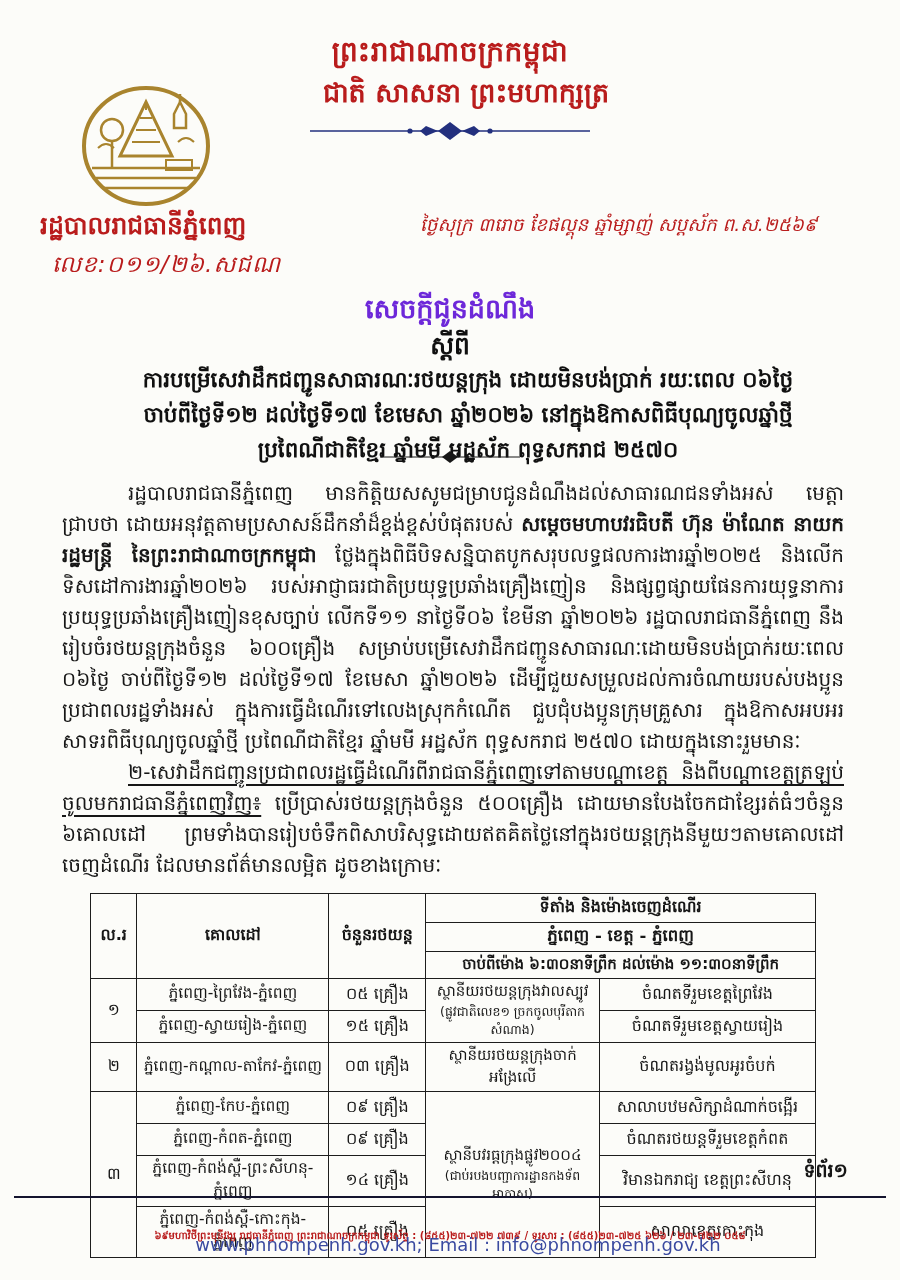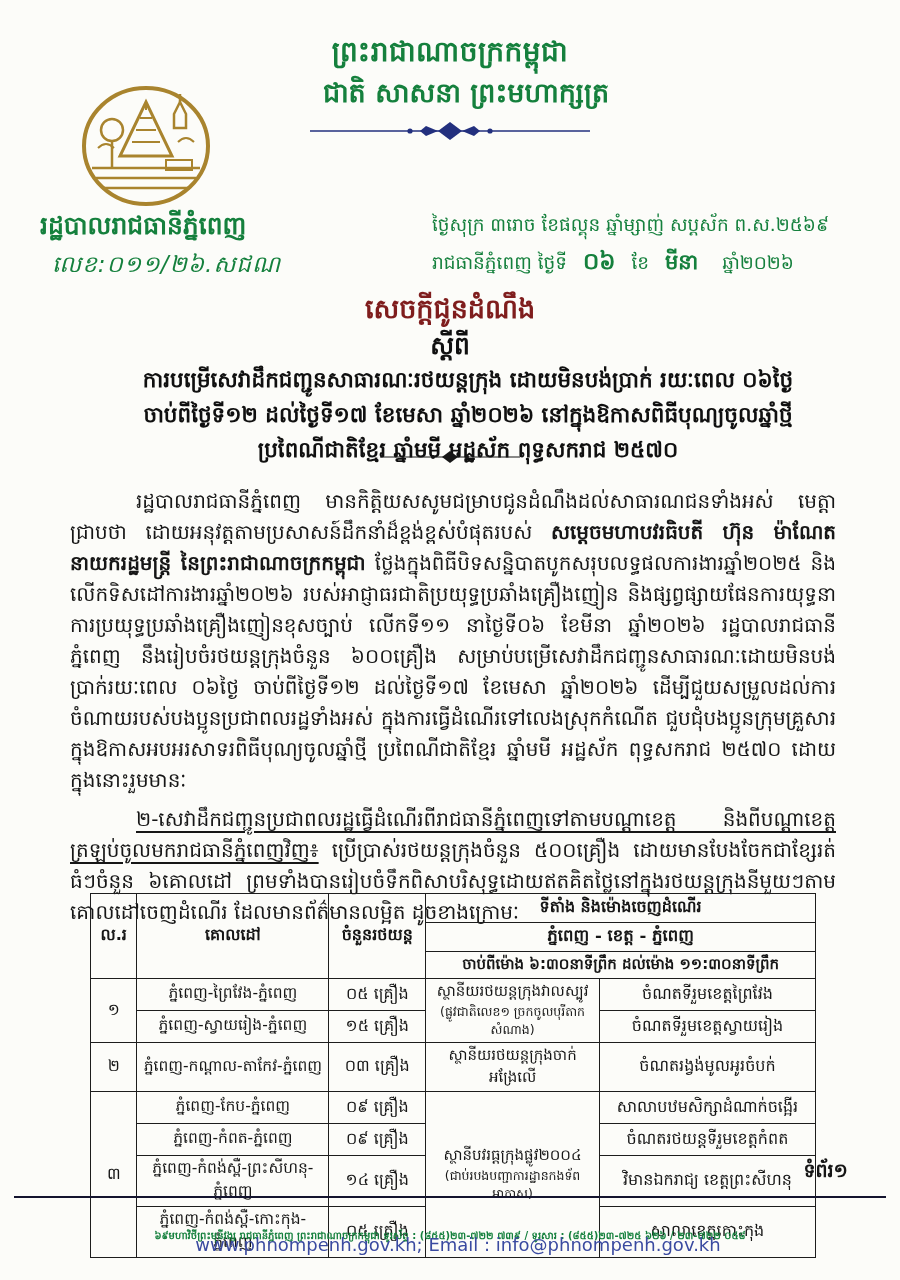--- a/index.html
+++ b/index.html
@@ -1,43 +1,43 @@
 <!DOCTYPE html>
 <html><head>
 <meta charset="utf-8">
 <style>
   html,body{margin:0;padding:0;background:#e8e8e4;}
   .page{
     position:relative; width:900px; height:1280px; margin:0 auto;
     background:#fcfcf9; color:#161616; overflow:hidden;
     font-family:"DejaVu Sans", sans-serif;
   }
-  .navy{color:#15803d;}
+  .navy{color:#b91c1c;}
   .center{text-align:center;}
   
   .kingdom{position:absolute; top:34px; left:0; width:100%; font-size:28px; font-weight:bold; letter-spacing:.5px;}
   .motto{position:absolute; top:76px; left:16px; width:100%; font-size:27px; font-weight:bold;}
   .orn-top{position:absolute; top:118px; left:300px; width:300px; height:26px;}
   
   .seal{position:absolute; top:84px; left:78px; width:136px; height:128px;}
   
   .issuer-name{position:absolute; top:210px; left:40px; font-size:25px; font-weight:bold;}
   .ref-no{position:absolute; top:250px; left:52px; font-size:23px; font-style:italic; letter-spacing:1px;text-align:right;}
   
-  .dateline{position:absolute; top:206px; left:432px; width:440px; font-size:18.5px; line-height:37px; }
+  .dateline{position:absolute; top:206px; left:420px; width:440px; font-size:18.5px; line-height:37px; font-style:italic;}
   .dateline .big{font-size:23px; font-weight:bold; padding:0 10px;}
   .dateline .mon{font-size:21px; font-weight:bold; padding:0 18px 0 10px;}
   
-  .doc-title{position:absolute; top:292px; left:0; width:100%; font-size:27px; font-weight:bold; color:#7f1d1d;}
+  .doc-title{position:absolute; top:292px; left:0; width:100%; font-size:27px; font-weight:bold; color:#6d28d9;}
   .regarding{position:absolute; top:330px; left:0; width:100%; font-size:25px; font-weight:bold; color:#101010;font-family:Liberation Serif, serif;}
   .subject{position:absolute; top:362px; left:78px; width:780px; font-size:21.5px; font-weight:bold; line-height:35px; text-align:center; color:#101010;}
   .orn-sub{position:absolute; top:448px; left:375px; width:150px; height:18px;}
   
   .bodytext{position:absolute; top:478px; left:62px; width:782px; font-size:20px; line-height:31px; text-align:justify;}
-  .bodytext p{margin:8px; text-indent:66px;}
+  .bodytext p{margin:0; text-indent:66px;}
   .bodytext .b{font-weight:bold;}
   .bodytext .u{text-decoration:underline; text-underline-offset:5px;}
   
   table.routes{position:absolute; top:893px; left:90px; width:726px; border-collapse:collapse; table-layout:fixed; font-size:16px;}
   table.routes th, table.routes td{border:1.5px solid #1d1d1d; padding:2px 4px; text-align:center; vertical-align:middle; overflow:hidden;}
   table.routes th{font-weight:bold;}
   .col-no{width:46px;} .col-route{width:190px;} .col-count{width:96px;} .col-sta{width:172px;} .col-stop{width:214px;}
   .th-loc{font-size:16px;} .th-sub1{font-size:16.5px; font-weight:bold;} .th-sub2{font-size:15px; font-weight:normal;}
   td.route-cell{text-align:left; padding-left:7px; font-size:15.5px;margin-left:28px;}
   td.sta-cell{font-size:15px;margin-top:18px;}
@@ -77,27 +77,20 @@
     <path d="M14 84 H122 M18 94 H118 M24 104 H112" stroke="#a9842e" stroke-width="2.5"></path>
     <path d="M88 76 h26 v10 h-26 Z" fill="none" stroke="#a9842e" stroke-width="2"></path>
     <path d="M20 64 q8 -8 16 0 M100 58 q8 -8 16 0" fill="none" stroke="#a9842e" stroke-width="2"></path>
   </svg>
 
   <div class="issuer-name navy">រដ្ឋបាលរាជធានីភ្នំពេញ</div>
   <div class="ref-no navy">លេខ:០១១/២៦.សជណ</div>
 
   <div class="dateline navy">
     <div>ថ្ងៃសុក្រ ៣រោច ខែផល្គុន ឆ្នាំម្សាញ់ សប្តស័ក ព.ស.២៥៦៩</div>
-    <div>
-      <span>រាជធានីភ្នំពេញ ថ្ងៃទី</span>
-      <span class="big">០៦</span>
-      <span>ខែ</span>
-      <span class="mon">មីនា</span>
-      <span>ឆ្នាំ២០២៦</span>
-    </div>
   </div>
 
   <div class="doc-title center">សេចក្តីជូនដំណឹង</div>
   <div class="regarding center">ស្តីពី</div>
   <div class="subject">
     <div>ការបម្រើសេវាដឹកជញ្ជូនសាធារណៈរថយន្តក្រុង ដោយមិនបង់ប្រាក់ រយៈពេល ០៦ថ្ងៃ</div>
     <div>ចាប់ពីថ្ងៃទី១២ ដល់ថ្ងៃទី១៧ ខែមេសា ឆ្នាំ២០២៦ នៅក្នុងឱកាសពិធីបុណ្យចូលឆ្នាំថ្មី</div>
     <div>ប្រពៃណីជាតិខ្មែរ ឆ្នាំមមី អដ្ឋស័ក ពុទ្ធសករាជ ២៥៧០</div>
   </div>
 

